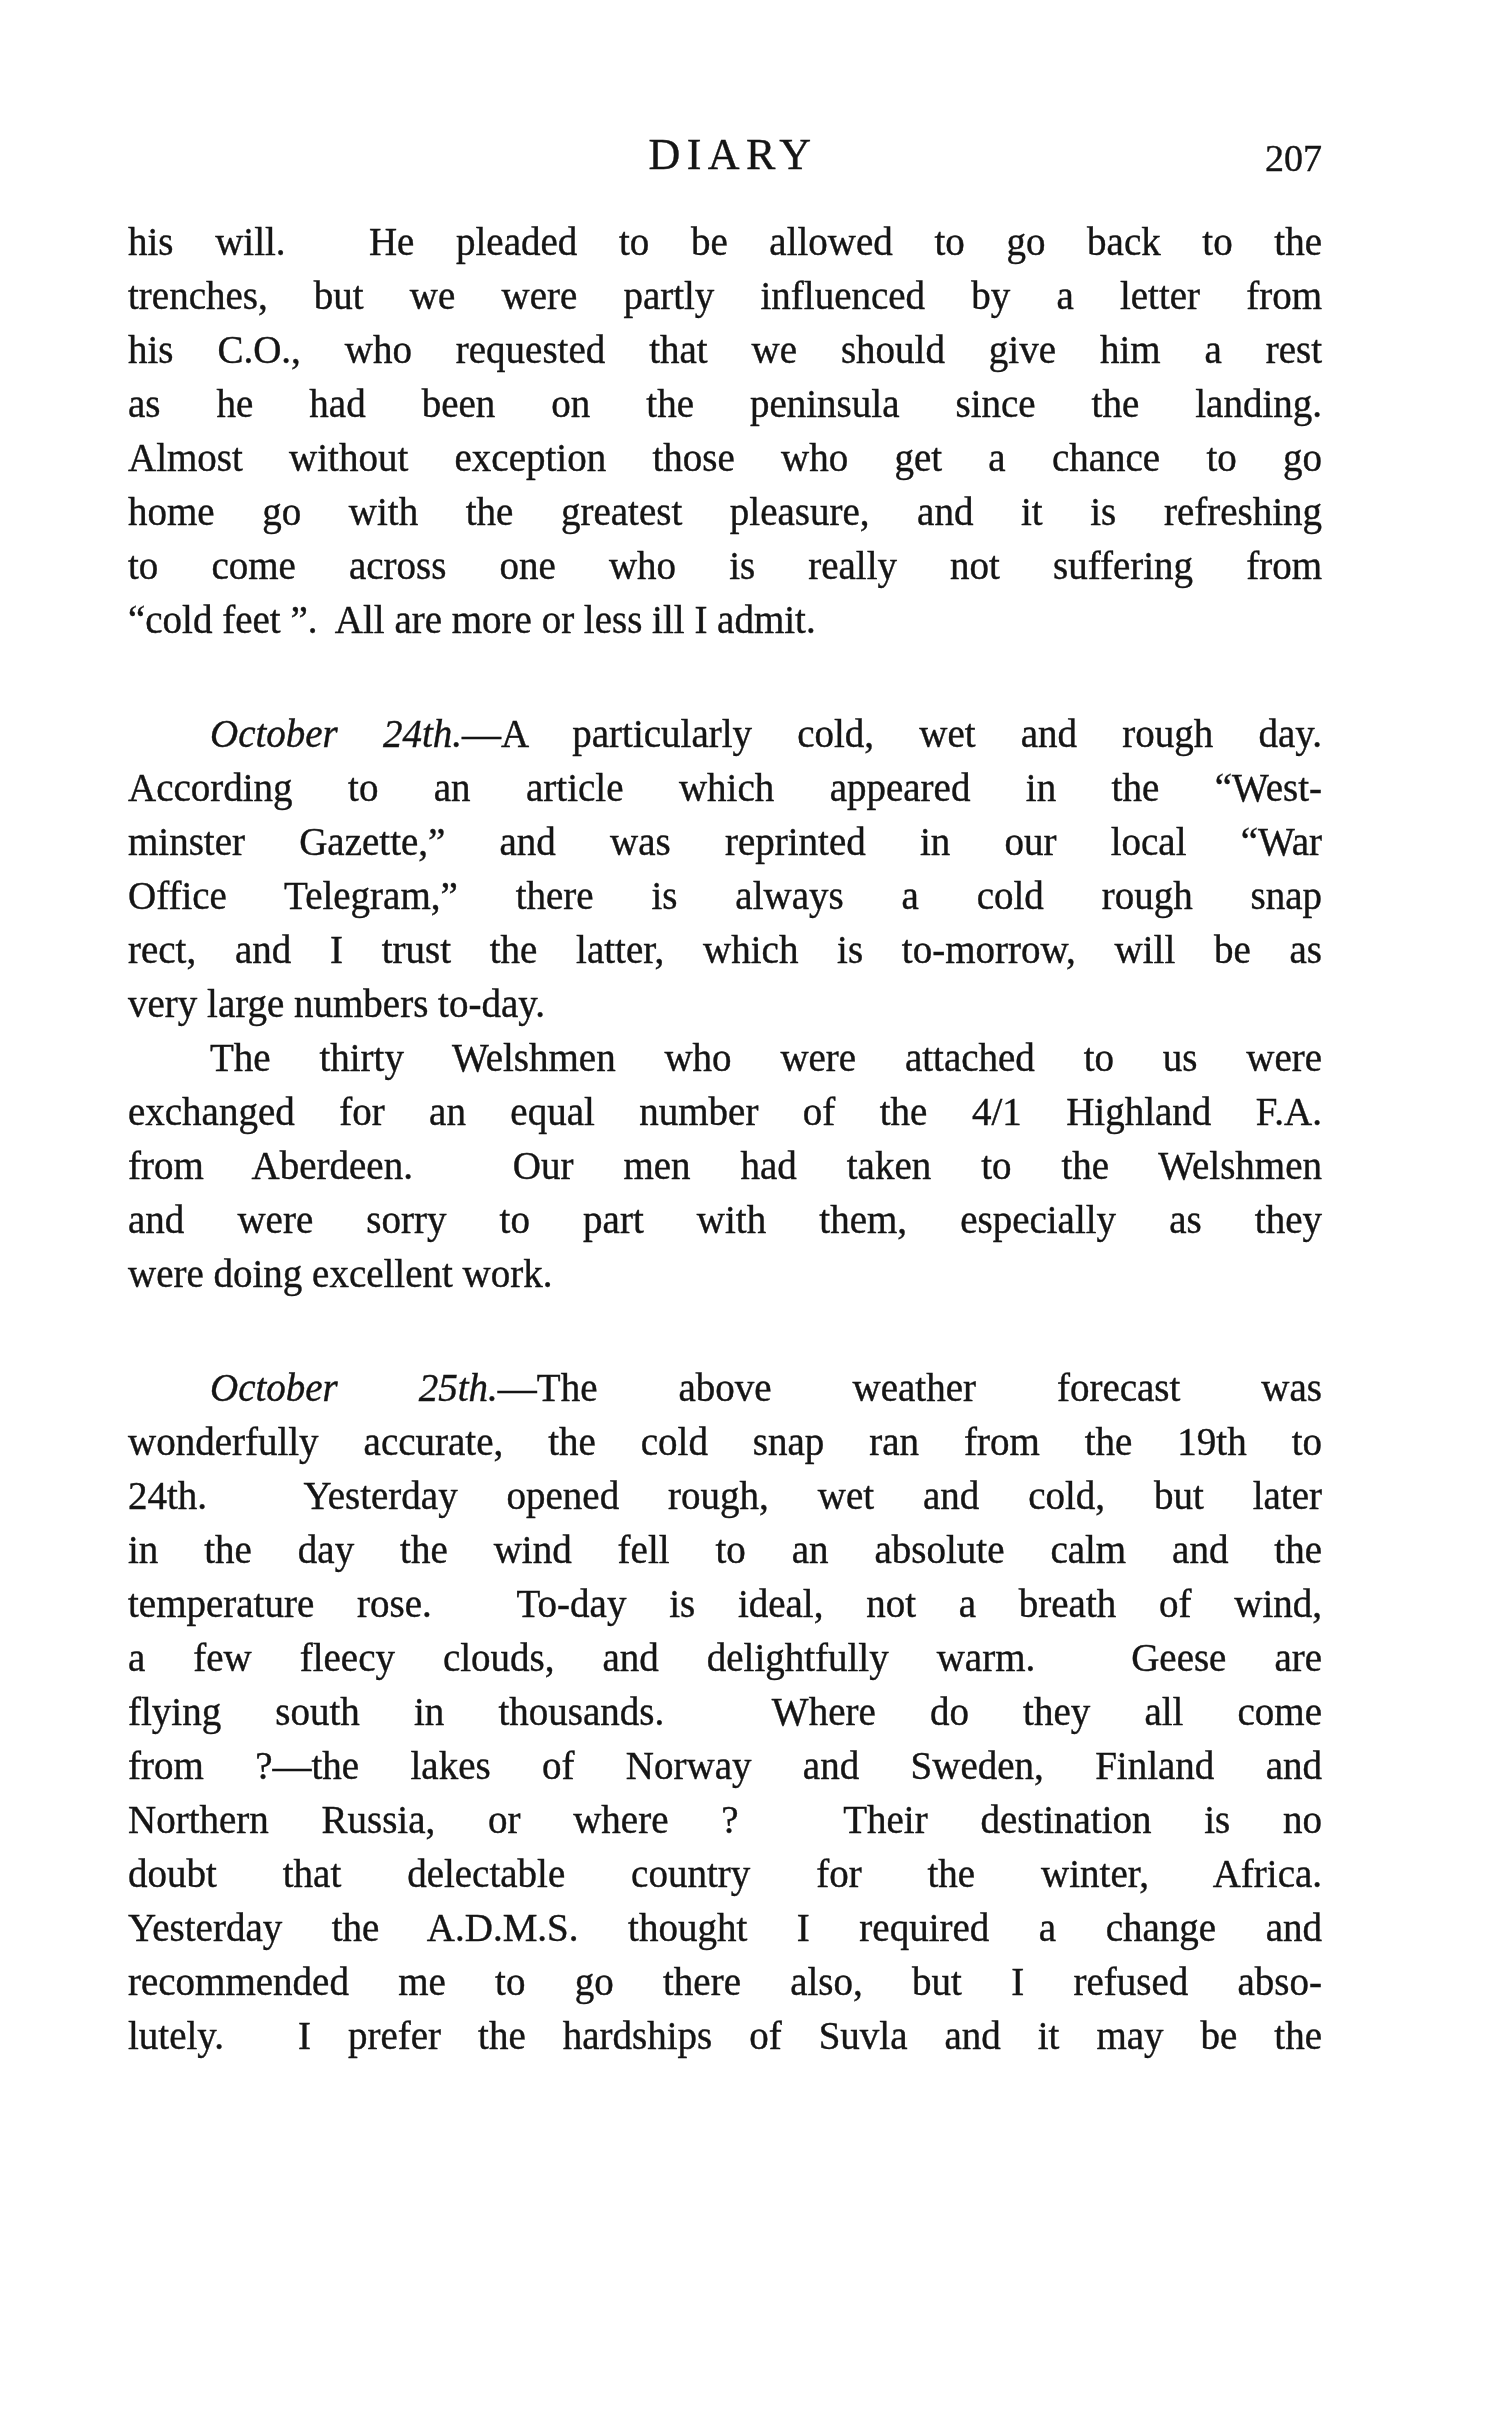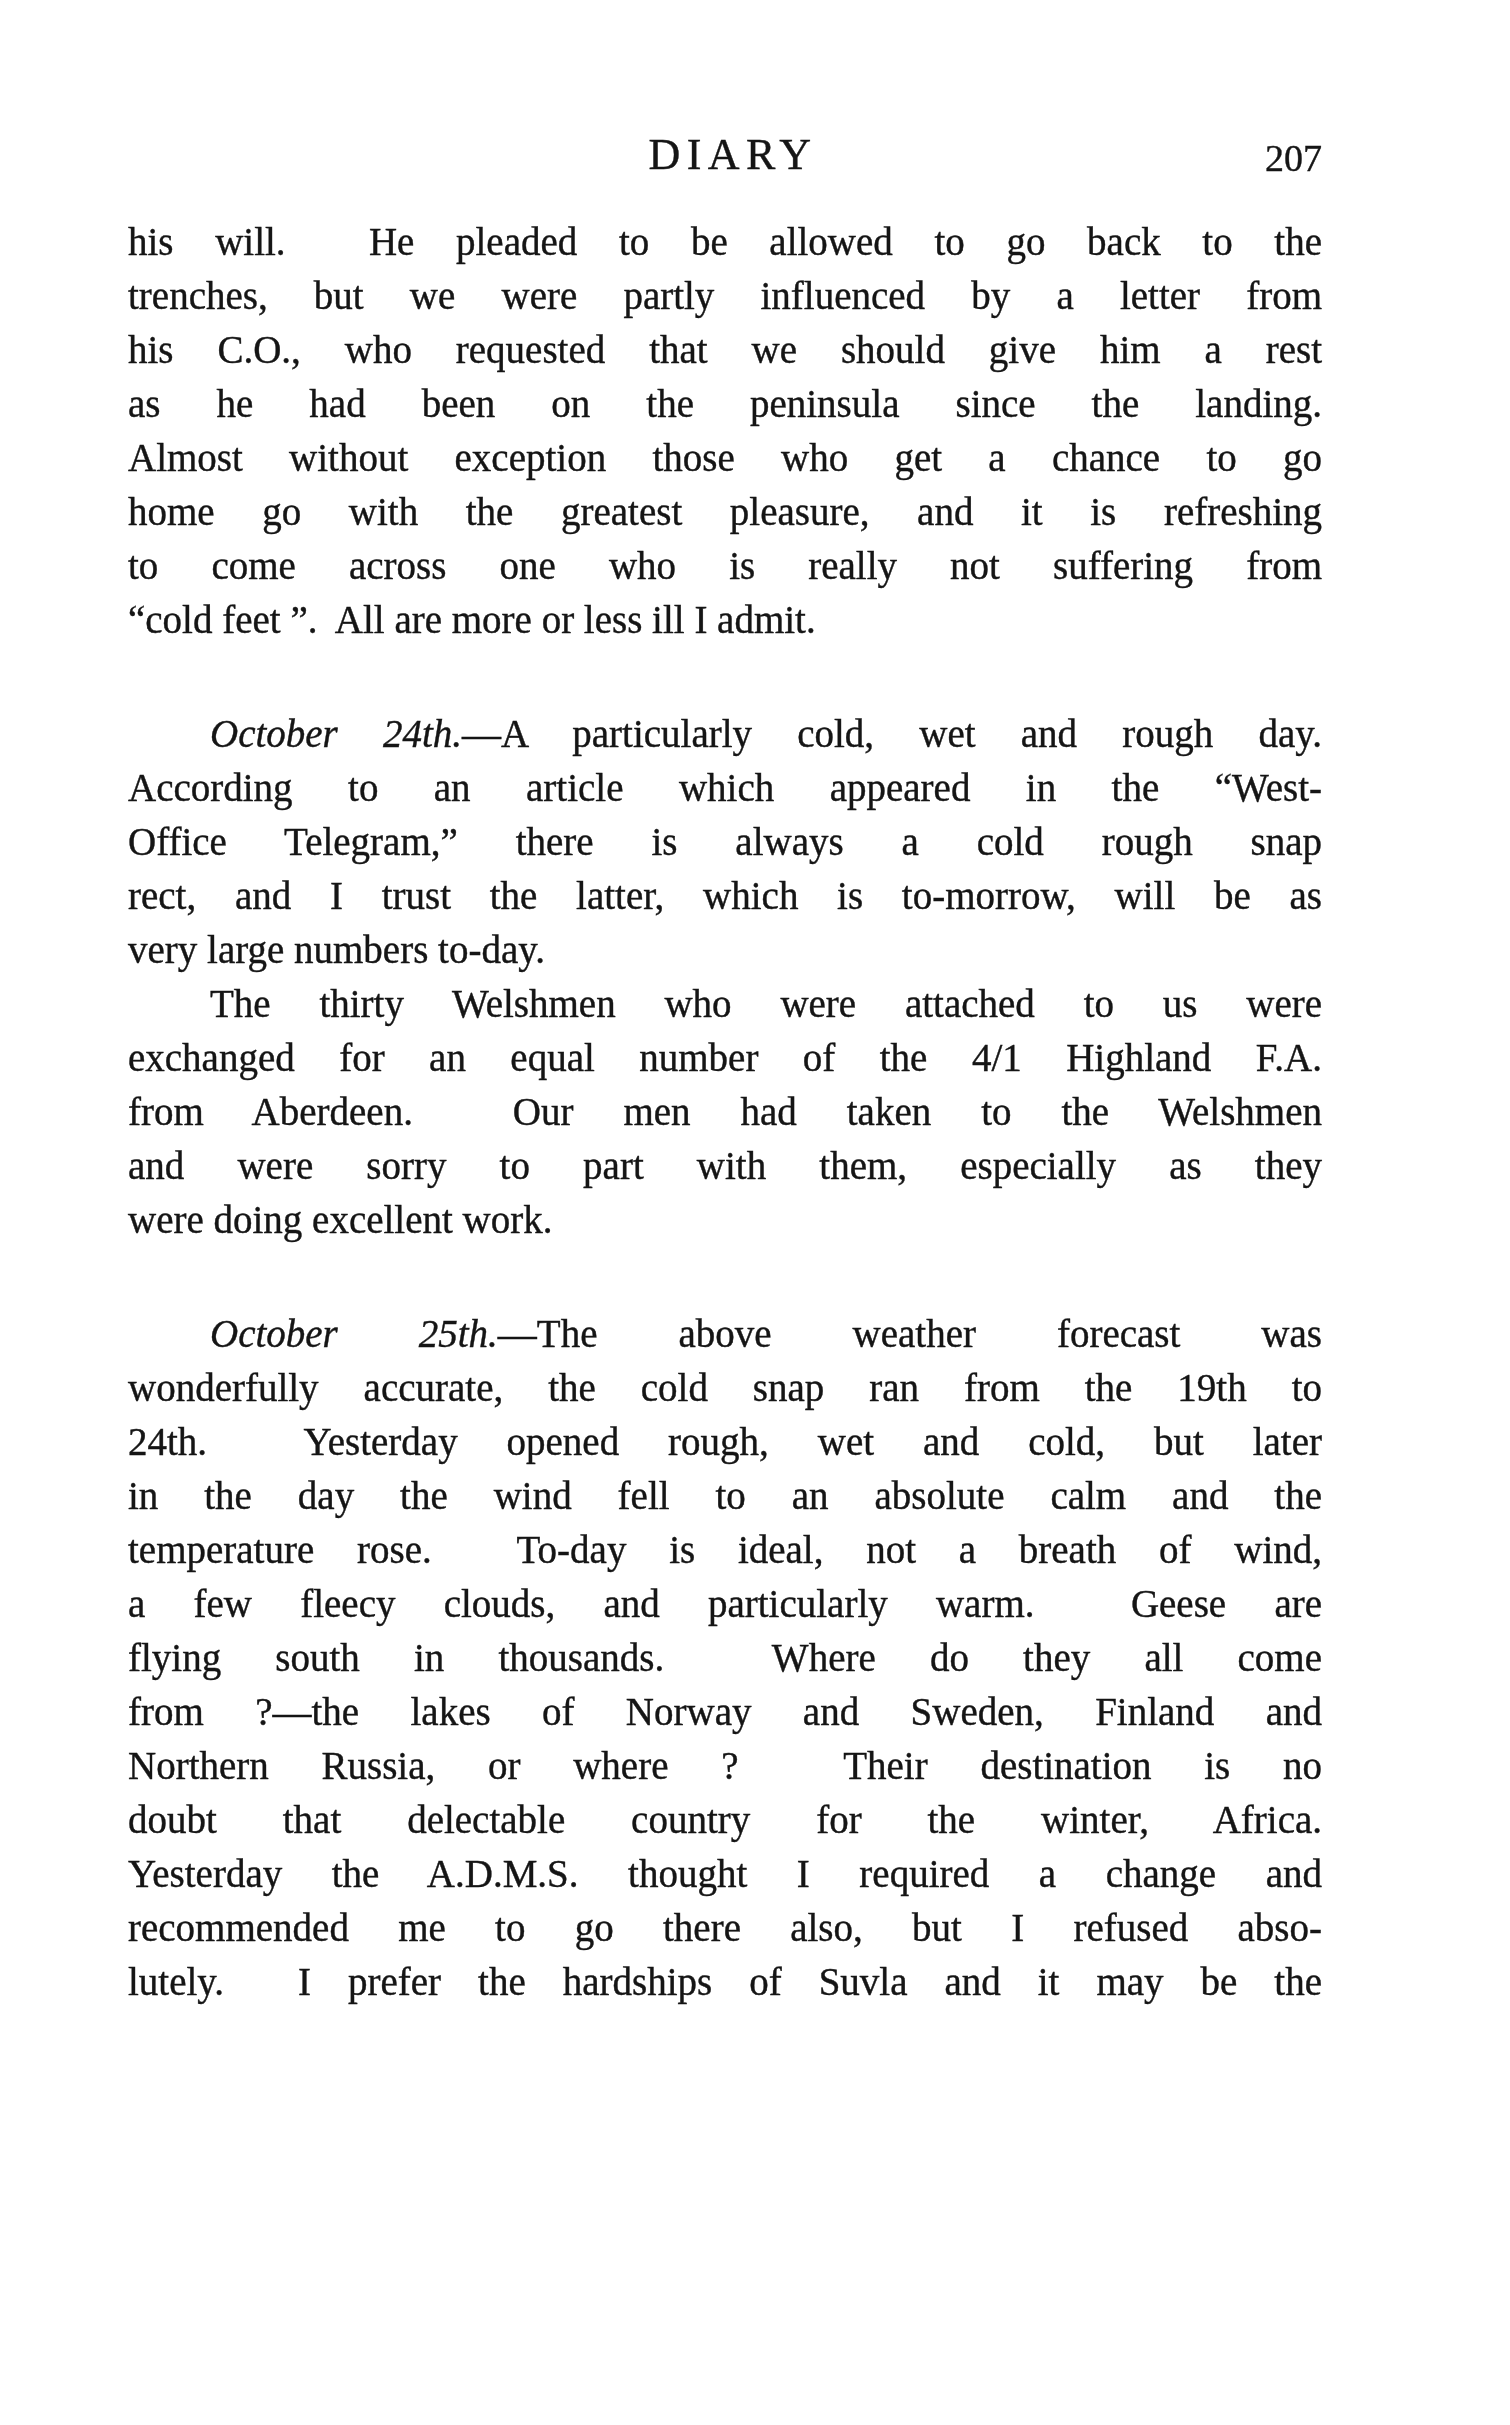--- a/index.html
+++ b/index.html
@@ -76,38 +76,39 @@
         <div class="line">his C.O., who requested that we should give him a rest</div>
         <div class="line">as he had been on the peninsula since the landing.</div>
         <div class="line">Almost without exception those who get a chance to go</div>
         <div class="line">home go with the greatest pleasure, and it is refreshing</div>
         <div class="line">to come across one who is really not suffering from</div>
         <div class="line endline">“cold feet ”.  All are more or less ill I admit.</div>
       </div>
       <div class="para gap">
         <div class="line indent"><i class="lead">October 24th.</i>—A particularly cold, wet and rough day.</div>
         <div class="line">According to an article which appeared in the “West-</div>
+        <div class="line">minster Gazette,” and was reprinted in our local “War</div>
         <div class="line">Office Telegram,” there is always a cold rough snap</div>
         <div class="line">rect, and I trust the latter, which is to-morrow, will be as</div>
         <div class="line endline">very large numbers to-day.</div>
       </div>
       <div class="para">
         <div class="line indent">The thirty Welshmen who were attached to us were</div>
         <div class="line">exchanged for an equal number of the 4/1 Highland F.A.</div>
         <div class="line">from Aberdeen.  Our men had taken to the Welshmen</div>
         <div class="line">and were sorry to part with them, especially as they</div>
         <div class="line endline">were doing excellent work.</div>
       </div>
       <div class="para gap">
         <div class="line indent"><i class="lead">October 25th.</i>—The above weather forecast was</div>
         <div class="line">wonderfully accurate, the cold snap ran from the 19th to</div>
         <div class="line">24th.  Yesterday opened rough, wet and cold, but later</div>
         <div class="line">in the day the wind fell to an absolute calm and the</div>
         <div class="line">temperature rose.  To-day is ideal, not a breath of wind,</div>
-        <div class="line">a few fleecy clouds, and particularly warm.  Geese are</div>
+        <div class="line">a few fleecy clouds, and delightfully warm.  Geese are</div>
         <div class="line">flying south in thousands.  Where do they all come</div>
         <div class="line">from ?—the lakes of Norway and Sweden, Finland and</div>
         <div class="line">Northern Russia, or where ?  Their destination is no</div>
         <div class="line">doubt that delectable country for the winter, Africa.</div>
         <div class="line">Yesterday the A.D.M.S. thought I required a change and</div>
         <div class="line">recommended me to go there also, but I refused abso-</div>
         <div class="line">lutely.  I prefer the hardships of Suvla and it may be the</div>
       </div>
     </div>
 </div>

